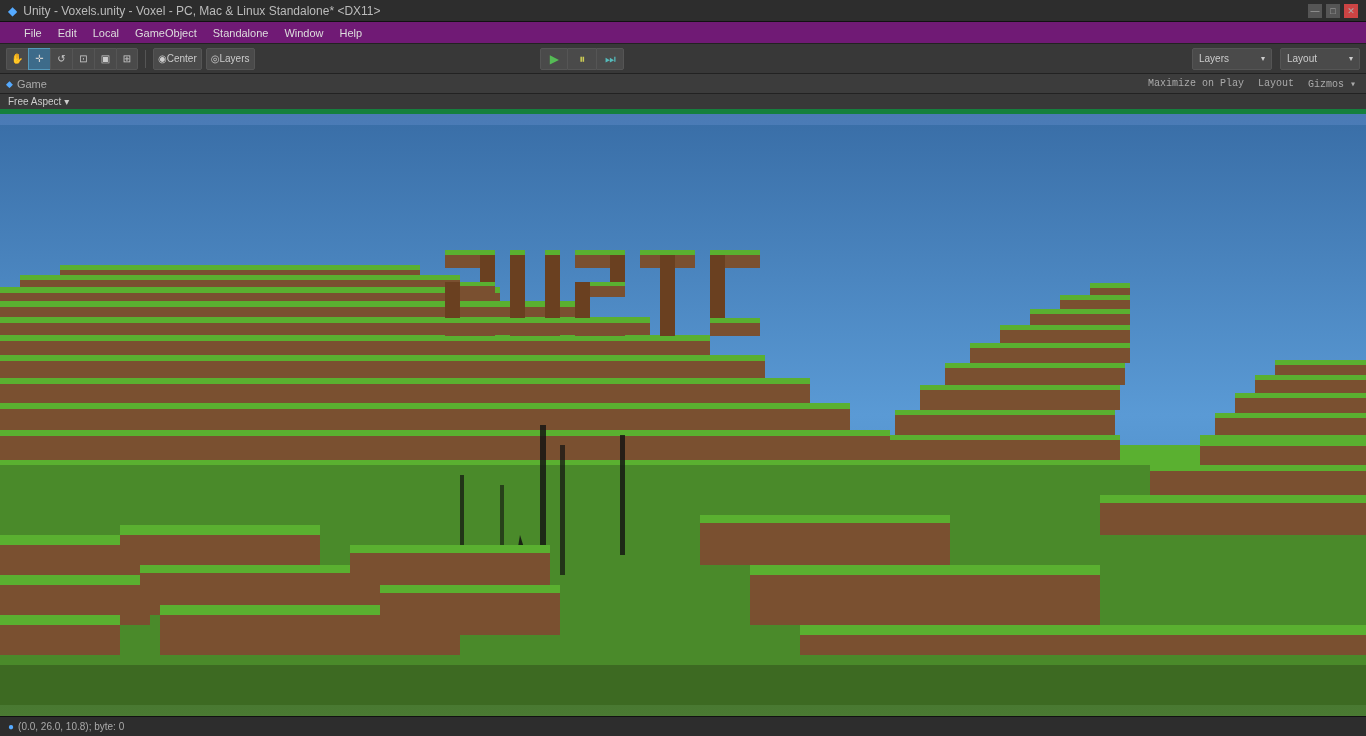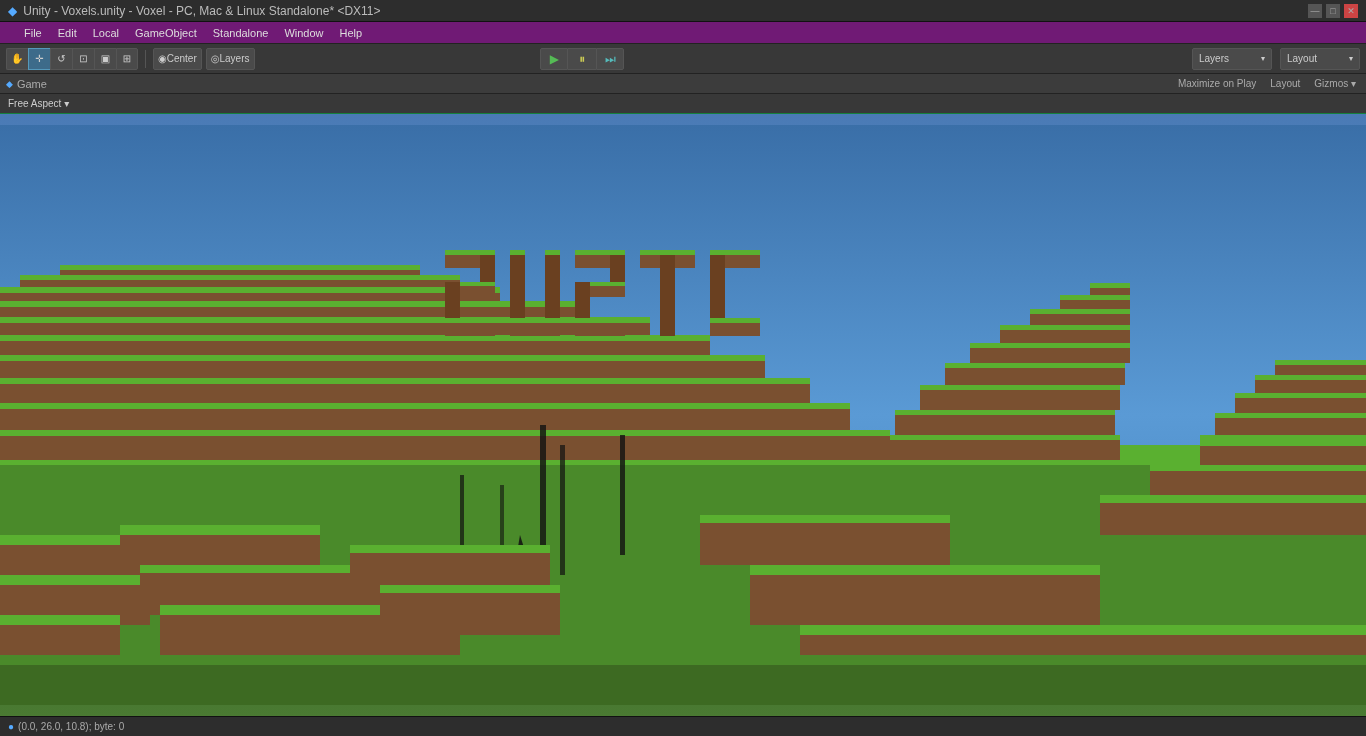--- a/index.html
+++ b/index.html
@@ -113,36 +113,37 @@
       gap: 4px;
       font-size: 11px;
       color: #aaa;
     }
     .game-tab-icon { color: #5af; font-size: 9px; }
 
     #game-panel-controls {
       display: flex;
       align-items: center;
       gap: 6px;
+      font-family: Liberation Mono, monospace;
     }
     .panel-control-btn {
       font-size: 10px;
       color: #aaa;
       cursor: pointer;
       padding: 1px 4px;
     }
 
     
     #aspect-bar {
       height: 20px;
       background: #383838;
       display: flex;
       align-items: center;
       padding: 0 8px;
-      border-bottom: 1px solid #15803d;
+      border-bottom: 5px solid #15803d;
       justify-content: space-between;
     }
     #aspect-bar .left { display: flex; align-items: center; gap: 4px; }
     #aspect-bar .right { display: flex; align-items: center; gap: 12px; font-size: 10px; color: #aaa; }
     .aspect-dropdown {
       font-size: 10px;
       color: #ccc;
       cursor: pointer;
       display: flex;
       align-items: center;

